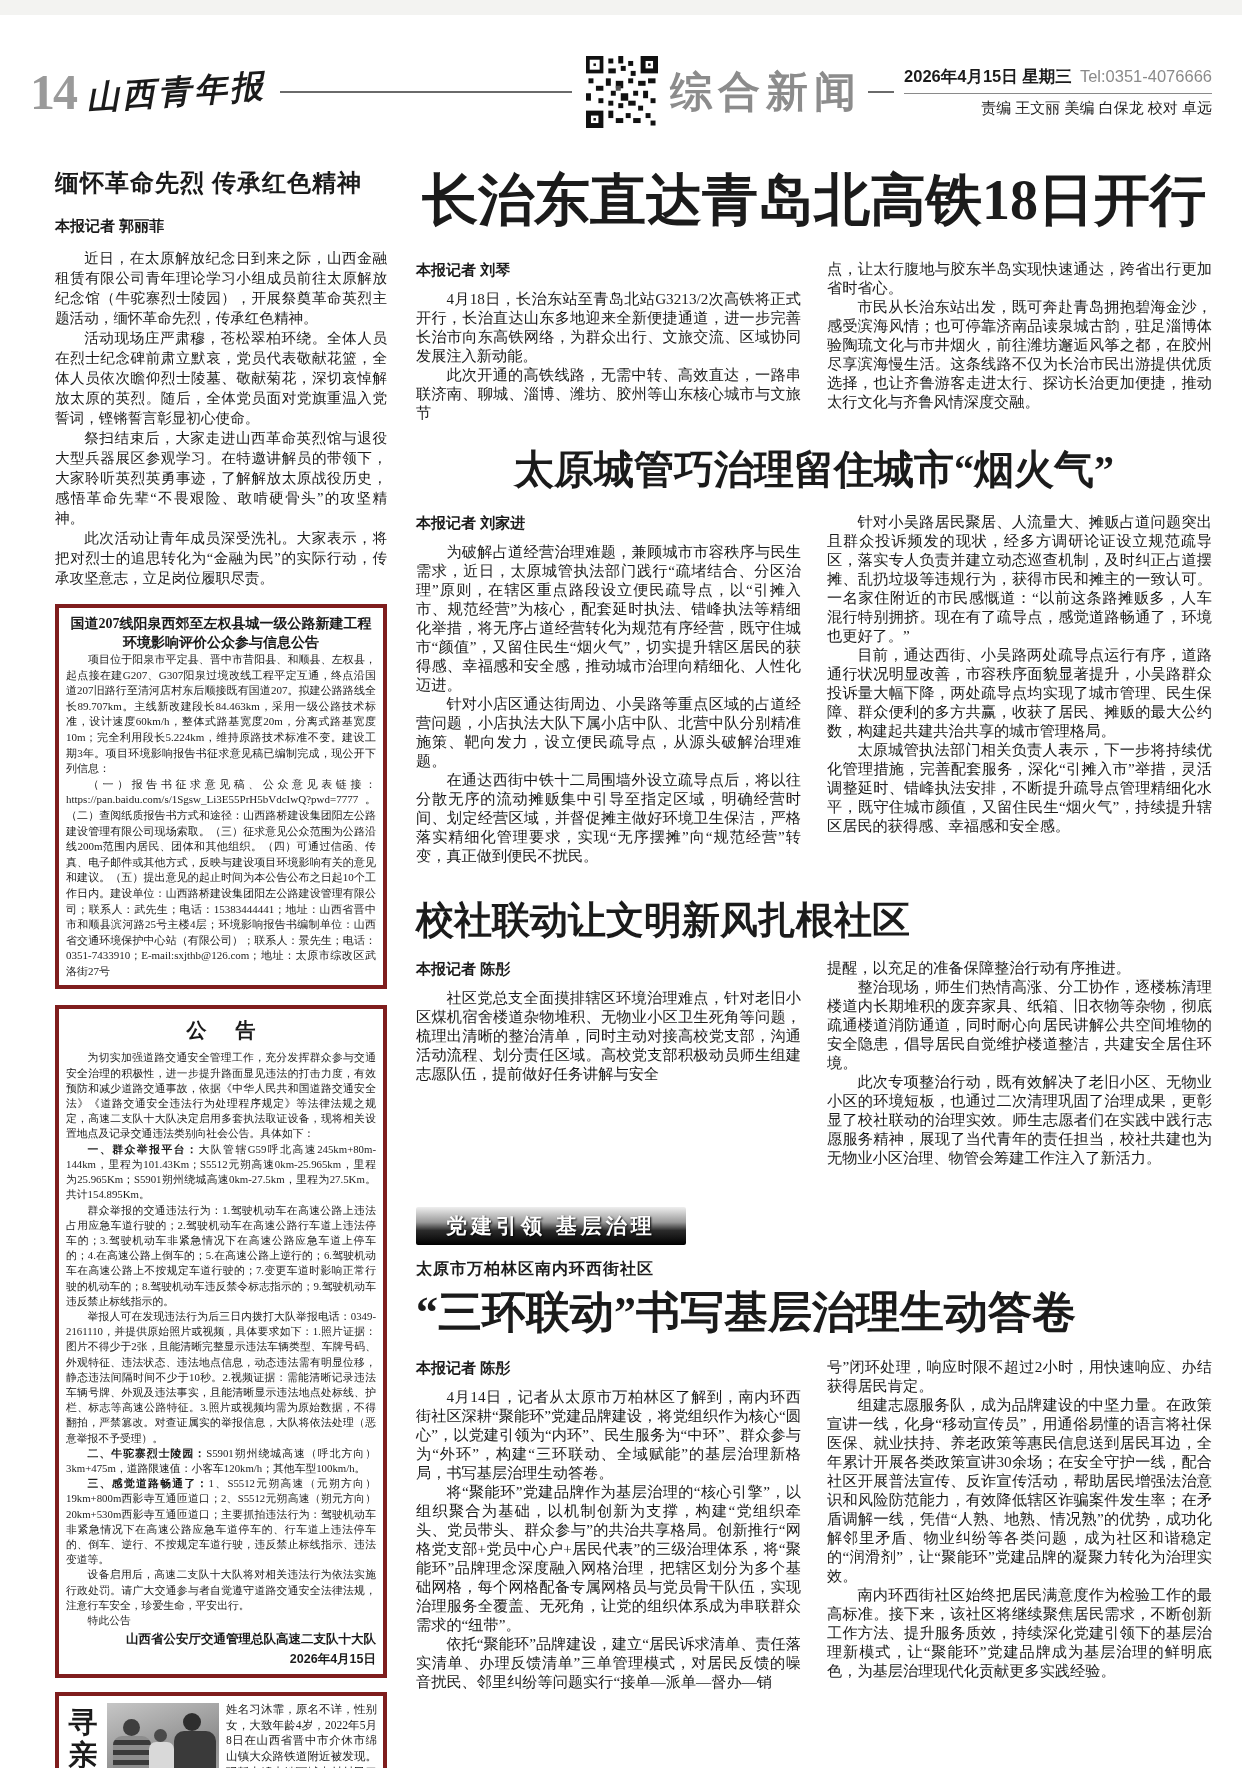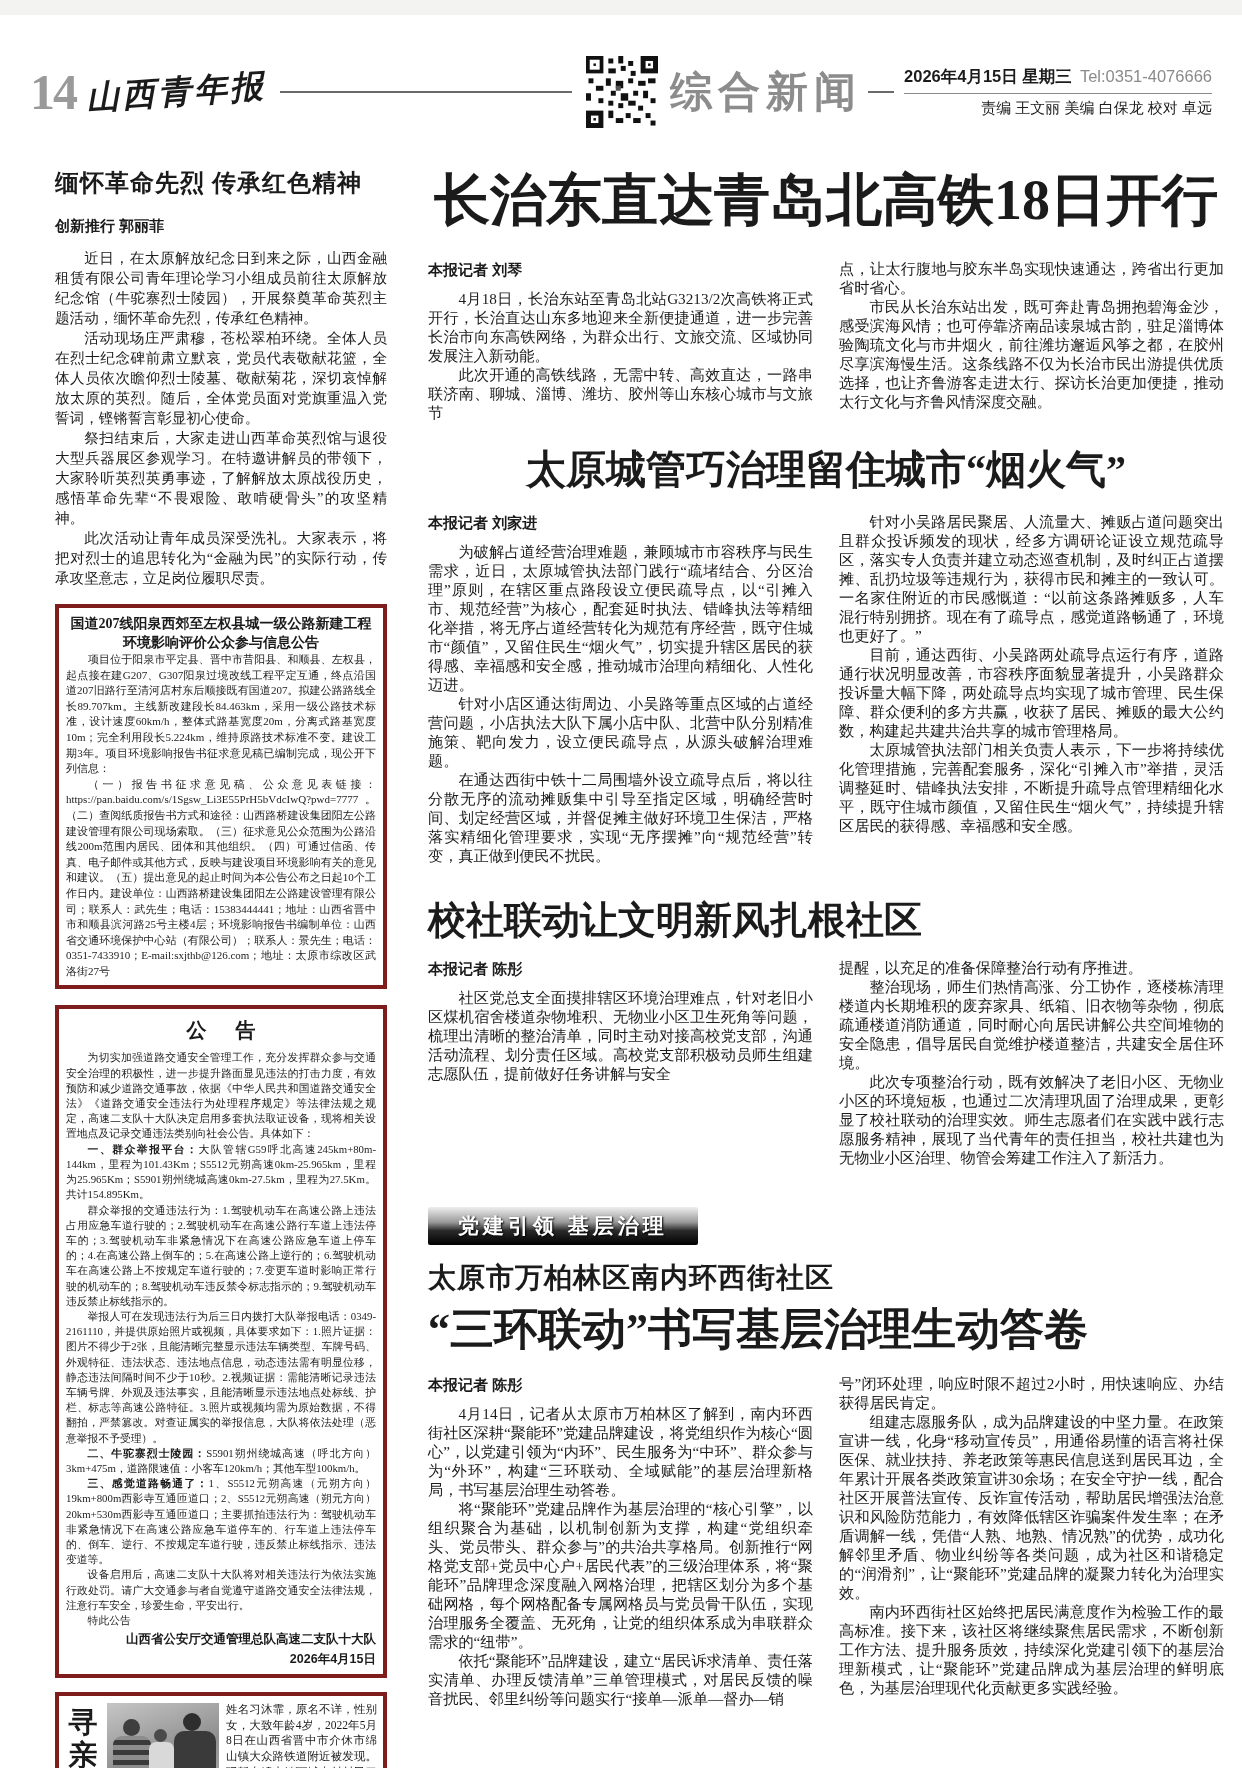--- a/index.html
+++ b/index.html
@@ -48,37 +48,37 @@
   .ph-head{border-radius:50%;}
   .mom-head{left:16px;top:16px;width:17px;height:17px;background:#3e3e3e;}
   .mom-body{left:6px;top:33px;width:38px;height:59px;border-radius:9px 9px 0 0;
             background:repeating-linear-gradient(0deg,#3a3a3a 0 5px,#8d8d8d 5px 10px);}
   .kid-head{left:47px;top:26px;width:13px;height:13px;background:#4a4a4a;}
   .kid-body{left:42px;top:39px;width:25px;height:40px;border-radius:7px 7px 0 0;background:#d9d9d9;}
   .dad-head{left:76px;top:10px;width:18px;height:18px;background:#2e2e2e;}
   .dad-body{left:67px;top:28px;width:42px;height:64px;border-radius:10px 10px 0 0;background:#3a3a3a;}
 
   
-  #right-col{position:absolute;left:428px;top:146px;width:796px;}
+  #right-col{position:absolute;left:416px;top:146px;width:796px;}
   .lead-headline{font-size:56px;font-weight:bold;text-align:center;margin:4px 0 0;line-height:1.25;
                  letter-spacing:0;white-space:nowrap;}
   .cols2{display:grid;grid-template-columns:1fr 1fr;column-gap:26px;}
   .art p{margin:0;font-size:15.2px;line-height:19px;text-align:justify;text-indent:2em;}
   .art p.noind{text-indent:0;}
   .art .byline{margin:2px 0 9px;}
   .rail-grid{margin-top:24px;}
   .t2{font-size:40px;font-weight:bold;text-align:center;margin:22px 0 0;line-height:1.3;white-space:nowrap;}
   .cg-grid{margin-top:16px;}
   .t3{font-size:38px;font-weight:bold;text-align:left;margin:30px 0 0;line-height:1.35;white-space:nowrap;}
   .school-grid{margin-top:12px;}
   .badge{display:inline-block;margin-top:40px;padding:5px 30px;font-size:21px;font-weight:bold;color:#fff;
          font-family:"Liberation Sans","DejaVu Sans",sans-serif;letter-spacing:4px;border-radius:2px;
          background:linear-gradient(180deg,#efefef 0%,#9a9a9a 40%,#2b2b2b 62%,#000 100%);
          text-shadow:1px 1px 2px #000;}
-  .kicker{font-size:28px;font-weight:bold;margin:14px 0 0;letter-spacing:1px;}
+  .kicker{font-size:16px;font-weight:bold;margin:14px 0 0;letter-spacing:1px;}
   .t4{font-size:44px;font-weight:bold;margin:4px 0 0;line-height:1.3;letter-spacing:0;white-space:nowrap;}
   .sh-grid{margin-top:16px;}
 </style>
 </head>
 <body>
 
 <div id="page">
 
   <div id="header">
     <div class="page-num">14</div>
@@ -137,21 +137,21 @@
       </div>
       <div class="header-divider"></div>
       <div class="editors-row">责编 王文丽 美编 白保龙 校对 卓远</div>
     </div>
   </div>
 
   <div id="left-col">
 
     <div>
       <h2 class="mem-title">缅怀革命先烈 传承红色精神</h2>
-      <div class="byline">创新推行 郭丽菲</div>
+      <div class="byline">本报记者 郭丽菲</div>
       <div class="mem-body">
         <p>近日，在太原解放纪念日到来之际，山西金融租赁有限公司青年理论学习小组成员前往太原解放纪念馆（牛驼寨烈士陵园），开展祭奠革命英烈主题活动，缅怀革命先烈，传承红色精神。</p>
         <p>活动现场庄严肃穆，苍松翠柏环绕。全体人员在烈士纪念碑前肃立默哀，党员代表敬献花篮，全体人员依次瞻仰烈士陵墓、敬献菊花，深切哀悼解放太原的英烈。随后，全体党员面对党旗重温入党誓词，铿锵誓言彰显初心使命。</p>
         <p>祭扫结束后，大家走进山西革命英烈馆与退役大型兵器展区参观学习。在特邀讲解员的带领下，大家聆听英烈英勇事迹，了解解放太原战役历史，感悟革命先辈“不畏艰险、敢啃硬骨头”的攻坚精神。</p>
         <p>此次活动让青年成员深受洗礼。大家表示，将把对烈士的追思转化为“金融为民”的实际行动，传承攻坚意志，立足岗位履职尽责。</p>
       </div>
     </div>
 
     <div class="box road-box">
       <div class="bt">国道207线阳泉西郊至左权县城一级公路新建工程</div>

